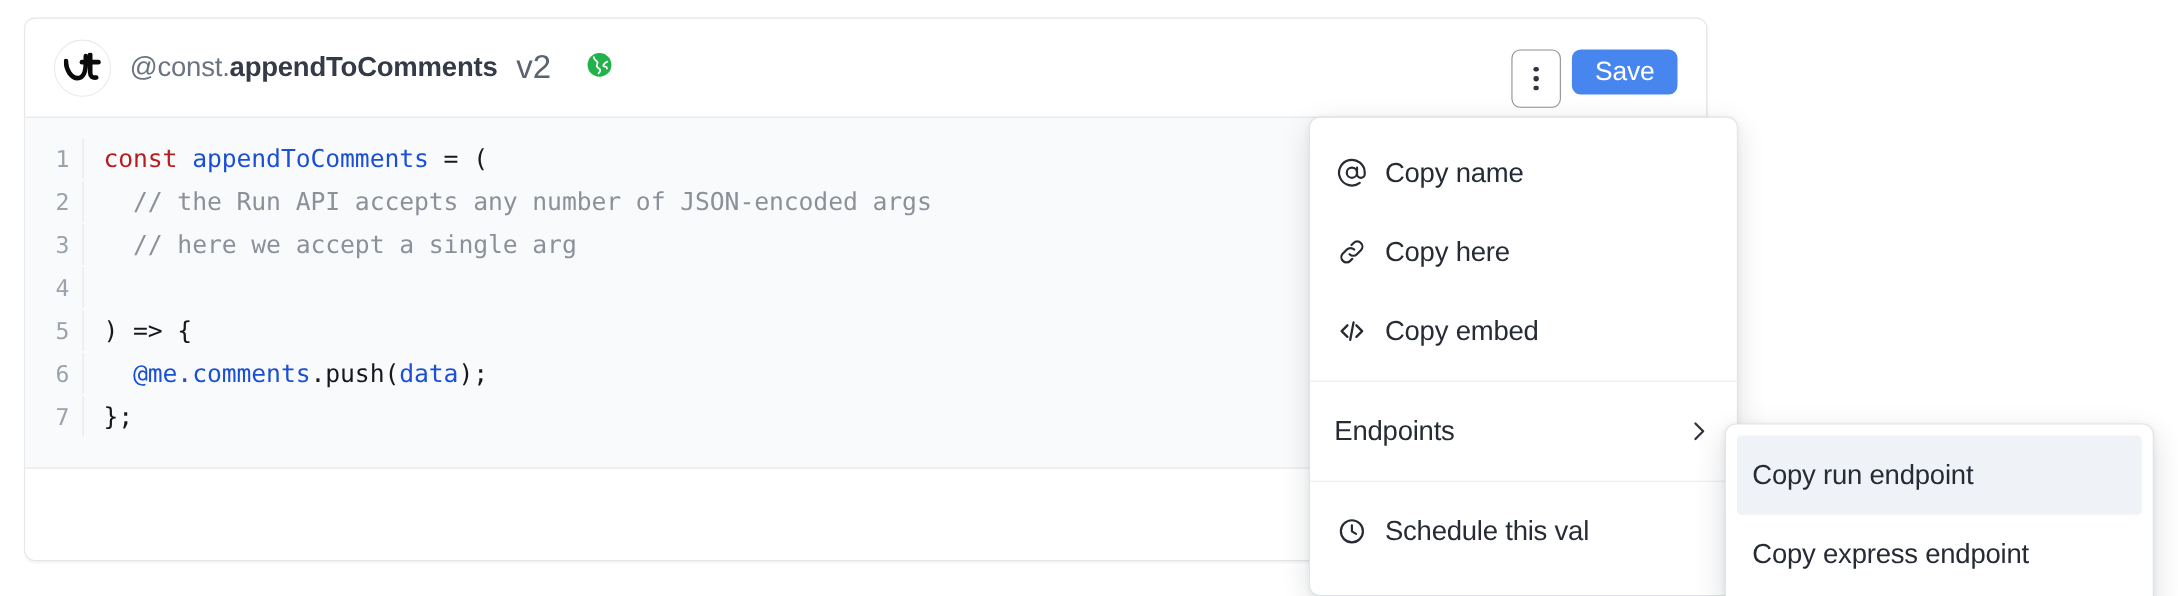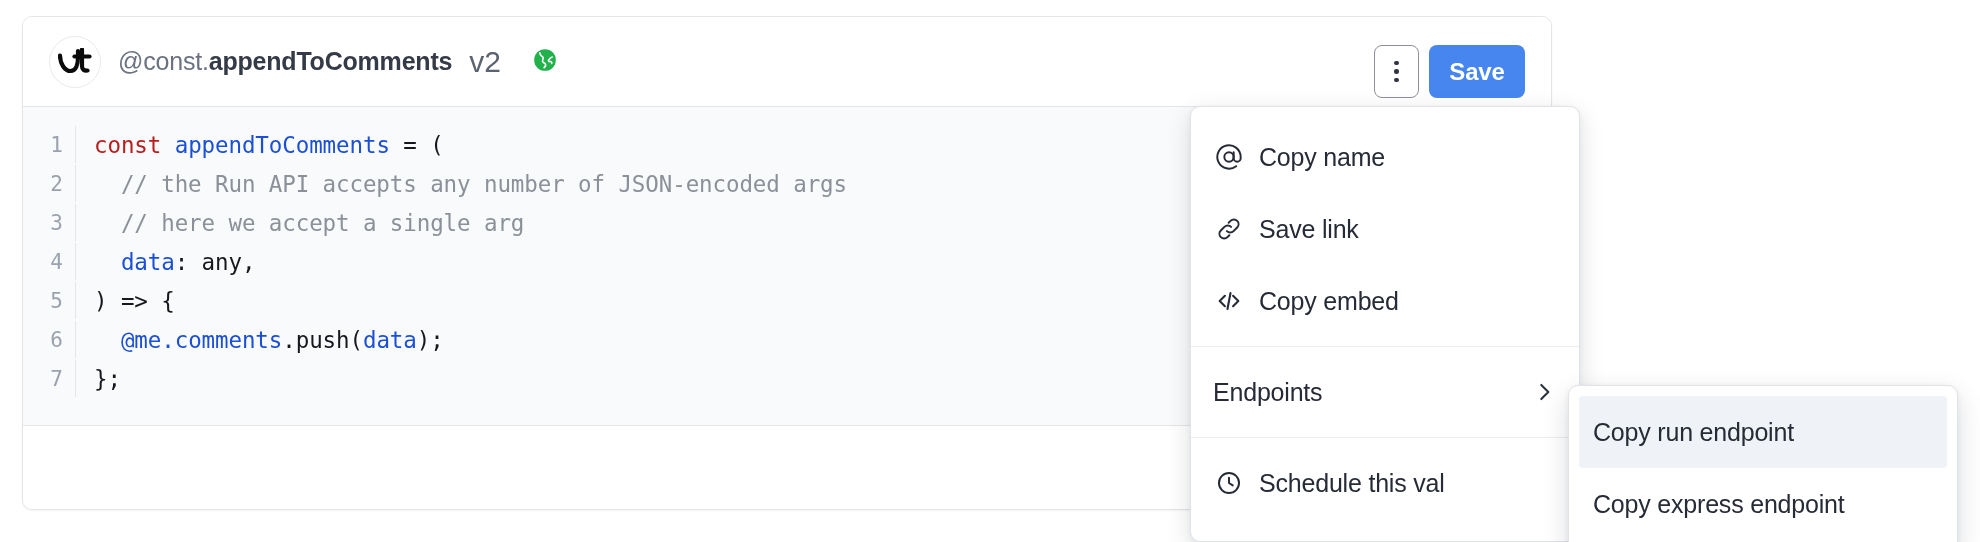--- a/index.html
+++ b/index.html
@@ -115,29 +115,29 @@
   }
   .kebab-btn .dots i {
     display: block;
     width: 4.5px;
     height: 4.5px;
     border-radius: 50%;
     background: #2f3440;
   }
 
   .save-btn {
-    height: 53px;
+    height: 41px;
     min-width: 96px;
     padding: 0 20px;
     border: none;
     border-radius: 8px;
     background: #4886ef;
     color: #ffffff;
     font-size: 24px;
-    font-weight: 700;
+    font-weight: 400;
     font-family: "Liberation Sans", sans-serif;
     cursor: pointer;
     letter-spacing: -0.2px;
     display: flex;
     align-items: center;
     justify-content: center;
   }
 
   
   .code-region {
@@ -358,21 +358,20 @@
           <div class="ctext"><span class="tok-comment">  // the Run API accepts any number of JSON-encoded args</span></div>
         </div>
         <div class="code-line">
           <div class="ln">3</div>
           <div class="ln-div"></div>
           <div class="ctext"><span class="tok-comment">  // here we accept a single arg</span></div>
         </div>
         <div class="code-line">
           <div class="ln">4</div>
           <div class="ln-div"></div>
-          <div class="ctext"><span class="tok-plain">  </span><span class="tok-var">data</span><span class="tok-plain">: any,</span></div>
         </div>
         <div class="code-line">
           <div class="ln">5</div>
           <div class="ln-div"></div>
           <div class="ctext"><span class="tok-plain">) =&gt; {</span></div>
         </div>
         <div class="code-line">
           <div class="ln">6</div>
           <div class="ln-div"></div>
           <div class="ctext"><span class="tok-plain">  </span><span class="tok-var">@me.comments</span><span class="tok-plain">.push(</span><span class="tok-var">data</span><span class="tok-plain">);</span></div>
@@ -400,21 +399,21 @@
       <span class="mi-label">Copy name</span>
     </div>
 
     <div class="menu-item">
       <span class="mi-icon">
         <svg width="28" height="28" viewBox="0 0 24 24" fill="none" xmlns="http://www.w3.org/2000/svg">
           <path d="M10.2 13.8a4 4 0 005.7 0l3.1-3.1a4 4 0 10-5.7-5.7l-1.6 1.6" stroke="currentColor" stroke-width="1.7" stroke-linecap="round"></path>
           <path d="M13.8 10.2a4 4 0 00-5.7 0l-3.1 3.1a4 4 0 105.7 5.7l1.6-1.6" stroke="currentColor" stroke-width="1.7" stroke-linecap="round"></path>
         </svg>
       </span>
-      <span class="mi-label">Save link</span>
+      <span class="mi-label">Copy here</span>
     </div>
 
     <div class="menu-item">
       <span class="mi-icon">
         <svg width="28" height="28" viewBox="0 0 24 24" fill="none" xmlns="http://www.w3.org/2000/svg">
           <path d="M8.5 7.5 4 12l4.5 4.5" stroke="currentColor" stroke-width="1.8" stroke-linecap="round" stroke-linejoin="round"></path>
           <path d="M15.5 7.5 20 12l-4.5 4.5" stroke="currentColor" stroke-width="1.8" stroke-linecap="round" stroke-linejoin="round"></path>
           <path d="M13.3 5.2 10.7 18.8" stroke="currentColor" stroke-width="1.8" stroke-linecap="round"></path>
         </svg>
       </span>

